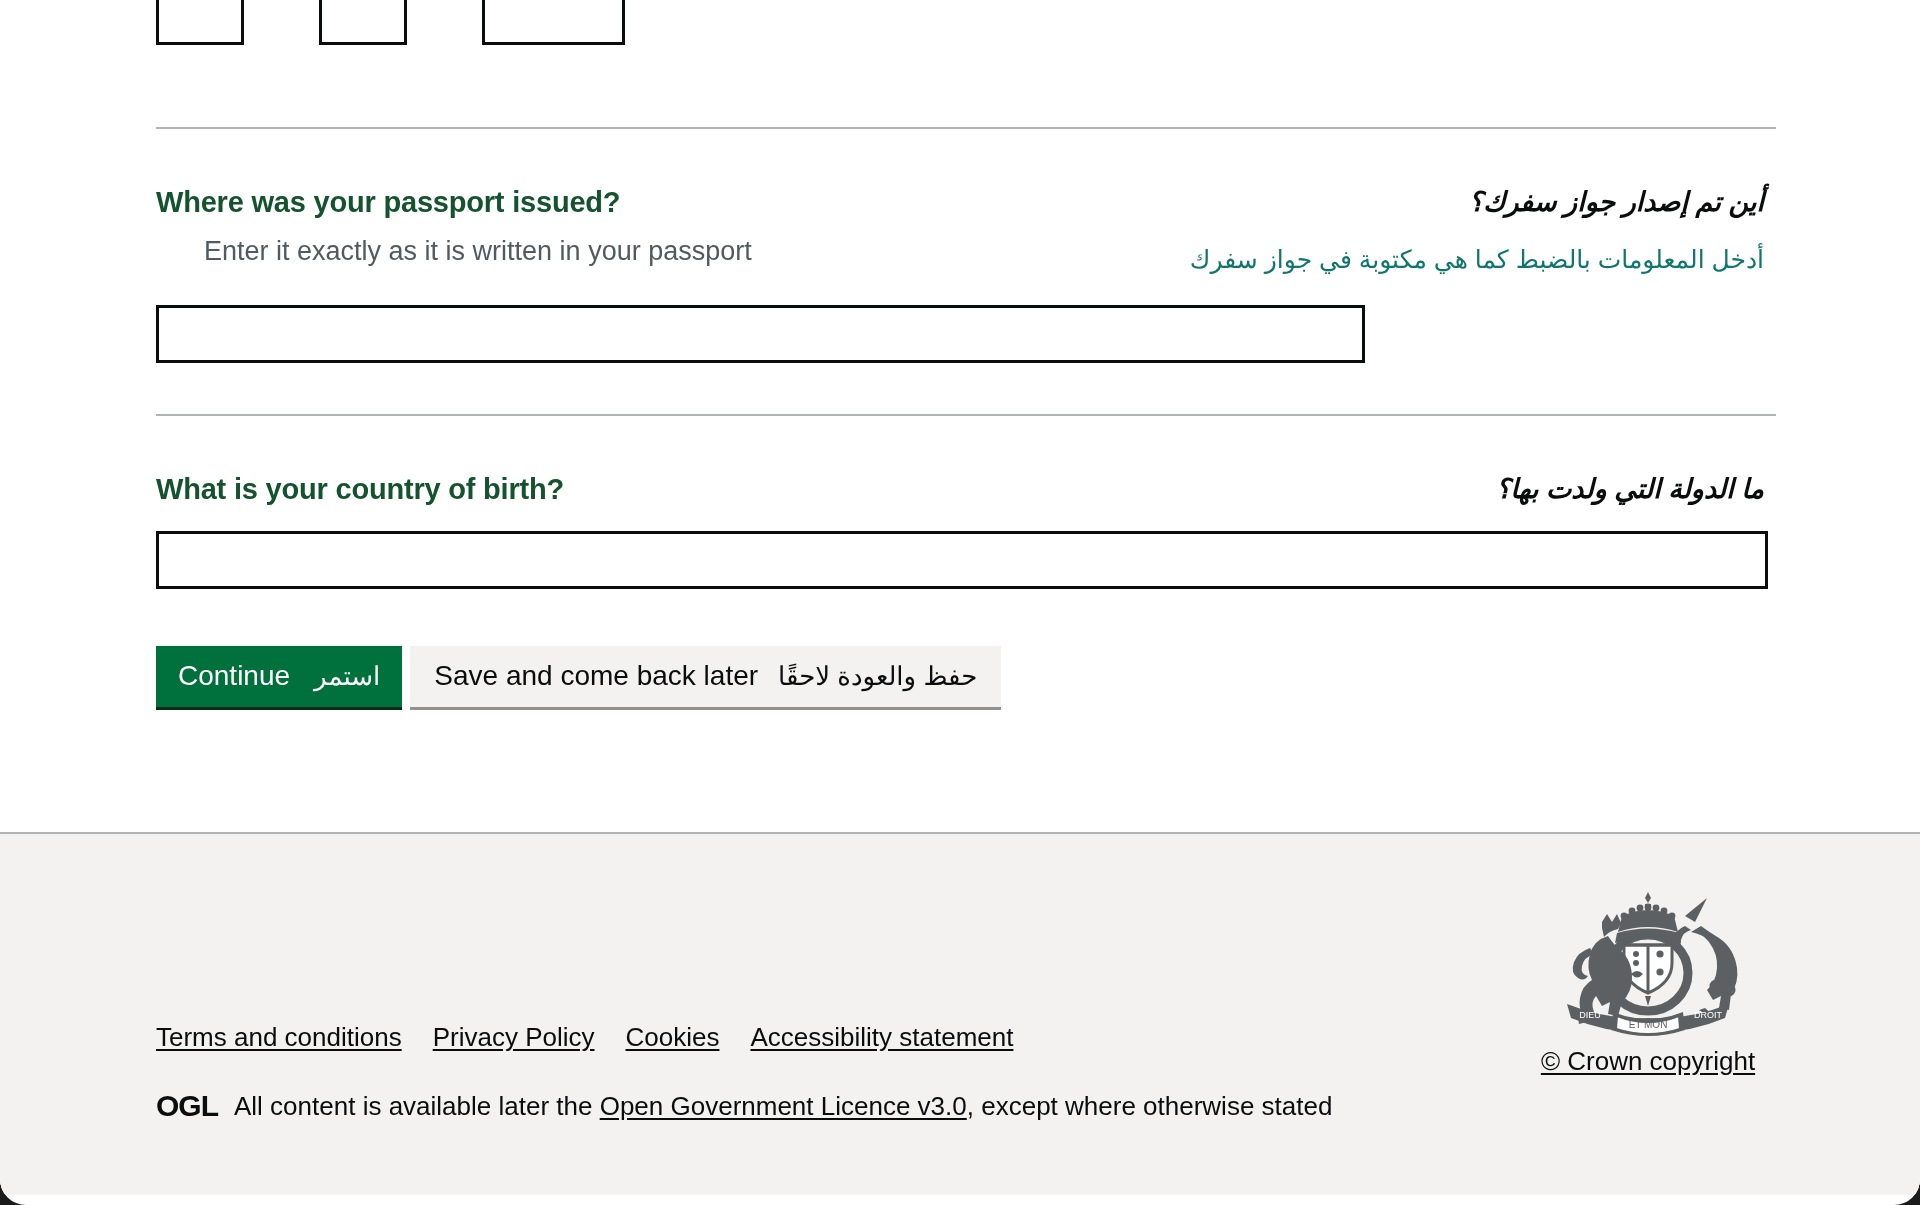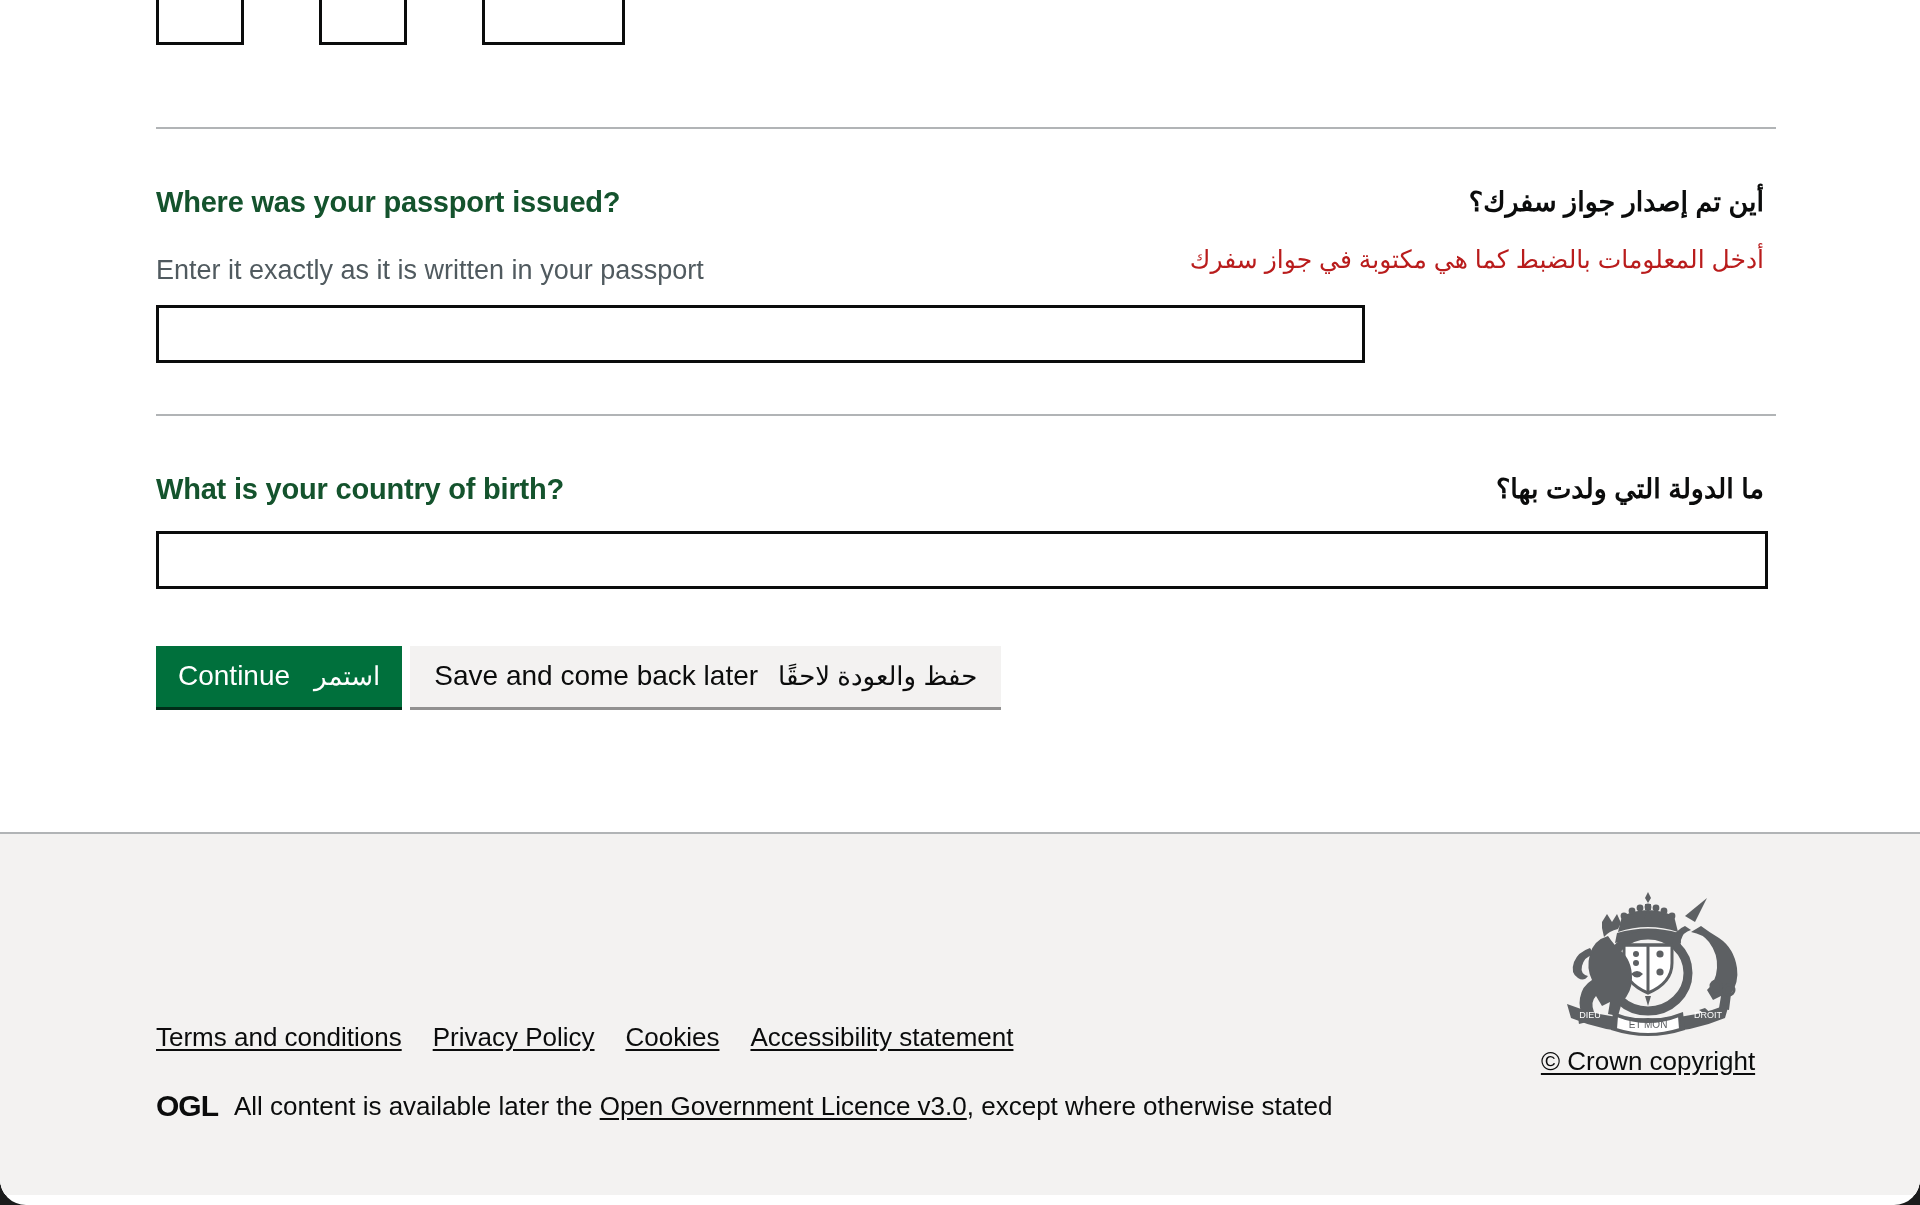--- a/index.html
+++ b/index.html
@@ -82,36 +82,37 @@
   }
   .q-ar {
     position: absolute;
     right: 156px;
     direction: rtl;
     font-size: 27px;
     line-height: 34px;
     font-weight: 700;
     color: #0b0c0c;
     white-space: nowrap;
+    font-style: italic;
   }
   .hint-en {
     position: absolute;
     left: 156px;
     font-size: 27px;
     line-height: 32px;
     color: #505a5f;
     white-space: nowrap;
   }
   .hint-ar {
     position: absolute;
     right: 156px;
     direction: rtl;
     font-size: 25px;
     line-height: 32px;
-    color: #b91c1c;
+    color: #0f766e;
     white-space: nowrap;
   }
 
   .text-input {
     position: absolute;
     height: 58px;
     border: 3px solid #0b0c0c;
     background: #ffffff;
     font-family: "Liberation Sans", sans-serif;
     font-size: 26px;
@@ -238,21 +239,21 @@
         <input class="date-box day" type="text" style="">
         <input class="date-box month" type="text" style="">
         <input class="date-box year" type="text" style="">
       </div>
 
       <div class="rule r1"></div>
 
       <div class="qblock">
         <div class="q-en" style="top:185px;">Where was your passport issued?</div>
         <div class="q-ar" style="top:185px;">أين تم إصدار جواز سفرك؟</div>
-        <div class="hint-en" style="top:254px;">Enter it exactly as it is written in your passport</div>
+        <div class="hint-en" style="top:235px;margin-left:48px;">Enter it exactly as it is written in your passport</div>
         <div class="hint-ar" style="top:243px;">أدخل المعلومات بالضبط كما هي مكتوبة في جواز سفرك</div>
         <input class="text-input passport" style="top: 305px;" type="text" value="">
       </div>
 
       <div class="rule r2"></div>
 
       <div class="qblock">
         <div class="q-en" style="top:472px;">What is your country of birth?</div>
         <div class="q-ar" style="top:472px;">ما الدولة التي ولدت بها؟</div>
         <input class="text-input country" style="top: 531px;" type="text" value="">

